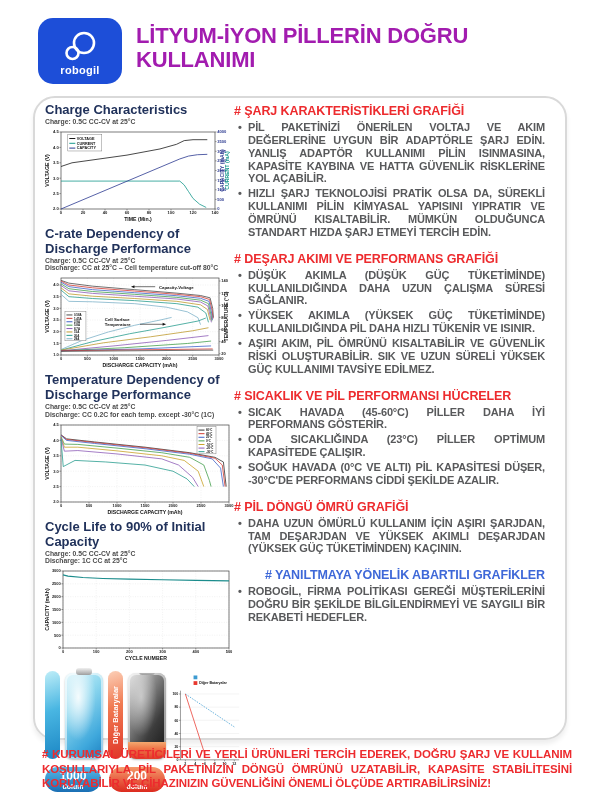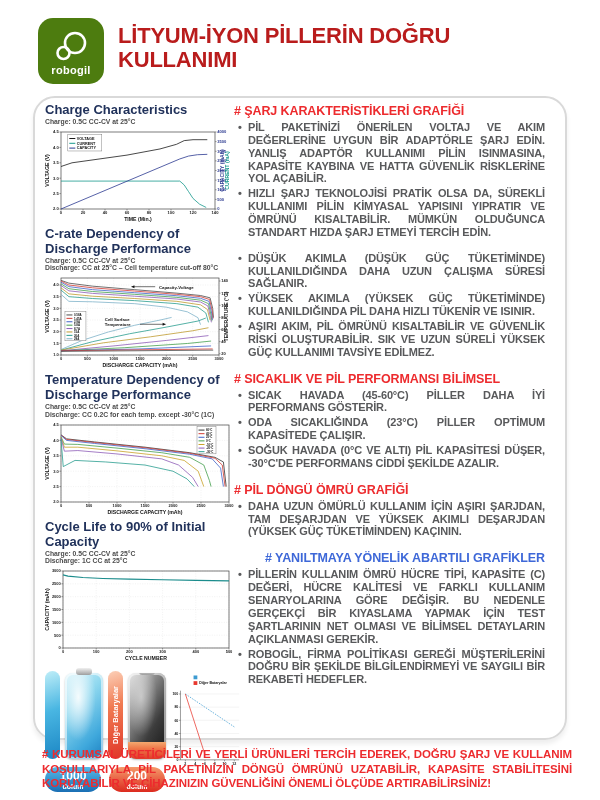--- a/index.html
+++ b/index.html
@@ -2,24 +2,24 @@
 <html><head>
 <meta charset="utf-8">
 <style>
   html,body{margin:0;padding:0;}
   body{
     width:600px;height:800px;position:relative;background:#fff;overflow:hidden;
     font-family:"Liberation Sans",sans-serif;
   }
   
   .header{position:absolute;left:38px;top:18px;right:20px;display:flex;gap:14px;align-items:flex-start;}
-  .logo{width:66px;height:66px;background:#4d7c0f;border-radius:15px;flex:0 0 auto;
+  .logo{width:84px;height:66px;background:#1d4ed8;border-radius:15px;flex:0 0 auto;
         display:flex;flex-direction:column;align-items:center;justify-content:center;padding-top:2px;box-sizing:border-box;}
   .logo-word{color:#fff;font-size:11px;font-weight:700;letter-spacing:.3px;margin-top:-2px;}
-  .page-title{color:#b91c1c;font-size:22px;font-weight:800;line-height:1.08;letter-spacing:-.2px;margin-top:6px;}
+  .page-title{color:#a21caf;font-size:22px;font-weight:800;line-height:1.08;letter-spacing:-.2px;margin-top:6px;}
   
   .card{position:absolute;left:33px;top:96px;width:534px;height:644px;border:2px solid #d9d9d9;
         border-radius:22px;box-sizing:border-box;box-shadow:0 4px 5px rgba(0,0,0,.07);}
   .left-col{position:absolute;left:45px;top:103px;width:194px;}
   .right-col{position:absolute;left:234px;top:104px;width:311px;}
   
   .chart-panel{margin-bottom:5px;}
   .chart-title{font-size:13px;font-weight:700;color:#21325b;line-height:1.15;}
   .chart-sub{font-size:6.8px;font-weight:600;color:#4c4c4c;line-height:1.15;}
   .chart-svg{display:block;width:190px;height:94px;margin-top:2px;}
@@ -451,42 +451,42 @@
 
 <div class="right-col">
     <div class="section">
       <div class="sec-heading" style="color: rgb(237, 43, 46);">#  ŞARJ KARAKTERİSTİKLERİ GRAFİĞİ</div>
       <ul class="sec-bullets">
         <li>PİL PAKETİNİZİ ÖNERİLEN VOLTAJ VE AKIM DEĞERLERİNE UYGUN BİR ADAPTÖRLE ŞARJ EDİN. YANLIŞ ADAPTÖR KULLANIMI PİLİN ISINMASINA, KAPASİTE KAYBINA VE HATTA GÜVENLİK RİSKLERİNE YOL AÇABİLİR.</li>
         <li>HIZLI ŞARJ TEKNOLOJİSİ PRATİK OLSA DA, SÜREKLİ KULLANIMI PİLİN KİMYASAL YAPISINI YIPRATIR VE ÖMRÜNÜ KISALTABİLİR. MÜMKÜN OLDUĞUNCA STANDART HIZDA ŞARJ ETMEYİ TERCİH EDİN.</li>
       </ul>
     </div>
     <div class="section">
+      <div class="sec-heading" style="color: rgb(237, 43, 46);">#  DEŞARJ AKIMI VE PERFORMANS GRAFİĞİ</div>
       <ul class="sec-bullets">
         <li>DÜŞÜK AKIMLA (DÜŞÜK GÜÇ TÜKETİMİNDE) KULLANILDIĞINDA DAHA UZUN ÇALIŞMA SÜRESİ SAĞLANIR.</li>
         <li>YÜKSEK AKIMLA (YÜKSEK GÜÇ TÜKETİMİNDE) KULLANILDIĞINDA PİL DAHA HIZLI TÜKENİR VE ISINIR.</li>
         <li>AŞIRI AKIM, PİL ÖMRÜNÜ KISALTABİLİR VE GÜVENLİK RİSKİ OLUŞTURABİLİR. SIK VE UZUN SÜRELİ YÜKSEK GÜÇ KULLANIMI TAVSİYE EDİLMEZ.</li>
       </ul>
     </div>
     <div class="section">
-      <div class="sec-heading" style="color: rgb(237, 43, 46);">#  SICAKLIK VE PİL PERFORMANSI BİLİMSEL</div>
+      <div class="sec-heading" style="color: rgb(237, 43, 46);">#  SICAKLIK VE PİL PERFORMANSI HÜCRELER</div>
       <ul class="sec-bullets">
         <li>SICAK HAVADA (45-60°C) PİLLER DAHA İYİ PERFORMANS GÖSTERİR.</li>
         <li>ODA SICAKLIĞINDA (23°C) PİLLER OPTİMUM KAPASİTEDE ÇALIŞIR.</li>
         <li>SOĞUK HAVADA (0°C VE ALTI) PİL KAPASİTESİ DÜŞER, -30°C'DE PERFORMANS CİDDİ ŞEKİLDE AZALIR.</li>
       </ul>
     </div>
     <div class="section">
       <div class="sec-heading" style="color: rgb(237, 43, 46);">#  PİL DÖNGÜ ÖMRÜ GRAFİĞİ</div>
       <ul class="sec-bullets">
         <li>DAHA UZUN ÖMÜRLÜ KULLANIM İÇİN AŞIRI ŞARJDAN, TAM DEŞARJDAN VE YÜKSEK AKIMLI DEŞARJDAN (YÜKSEK GÜÇ TÜKETİMİNDEN) KAÇININ.</li>
       </ul>
     </div>
     <div class="section">
       <div class="sec-heading" style="color: rgb(62, 104, 216); text-align: right;">#  YANILTMAYA YÖNELİK ABARTILI GRAFİKLER</div>
       <ul class="sec-bullets">
-        <li>PİLLERİN KULLANIM ÖMRÜ HÜCRE TİPİ, KAPASİTE (C) DEĞERİ, HÜCRE KALİTESİ VE FARKLI KULLANIM SENARYOLARINA GÖRE DEĞİŞİR. BU NEDENLE GERÇEKÇİ BİR KIYASLAMA YAPMAK İÇİN TEST ŞARTLARININ NET OLMASI VE BİLİMSEL DETAYLARIN AÇIKLANMASI GEREKİR.</li>
         <li>ROBOGİL, FİRMA POLİTİKASI GEREĞİ MÜŞTERİLERİNİ DOĞRU BİR ŞEKİLDE BİLGİLENDİRMEYİ VE SAYGILI BİR REKABETİ HEDEFLER.</li>
       </ul>
     </div>
   </div>
 
 <div class="footer">#  KURUMSAL ÜRETİCİLERİ VE YERLİ ÜRÜNLERİ TERCİH EDEREK, DOĞRU ŞARJ VE KULLANIM KOŞULLARIYLA PİL PAKETİNİZİN DÖNGÜ ÖMRÜNÜ UZATABİLİR, KAPASİTE STABİLİTESİNİ KORUYABİLİR VE CİHAZINIZIN GÜVENLİĞİNİ ÖNEMLİ ÖLÇÜDE ARTIRABİLİRSİNİZ!</div>
 
 </body></html>

